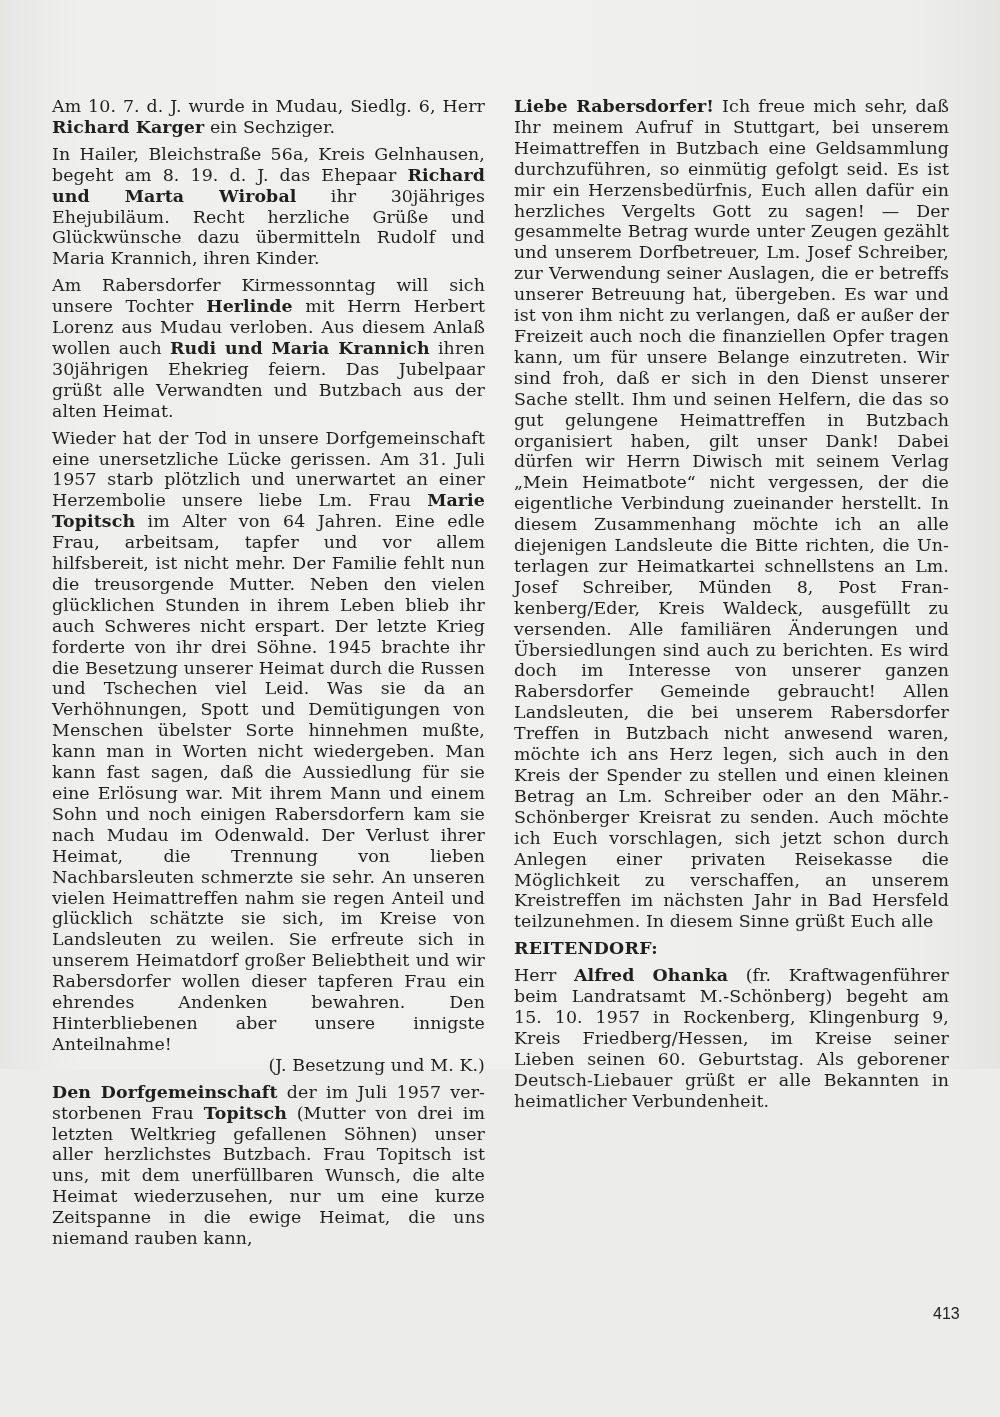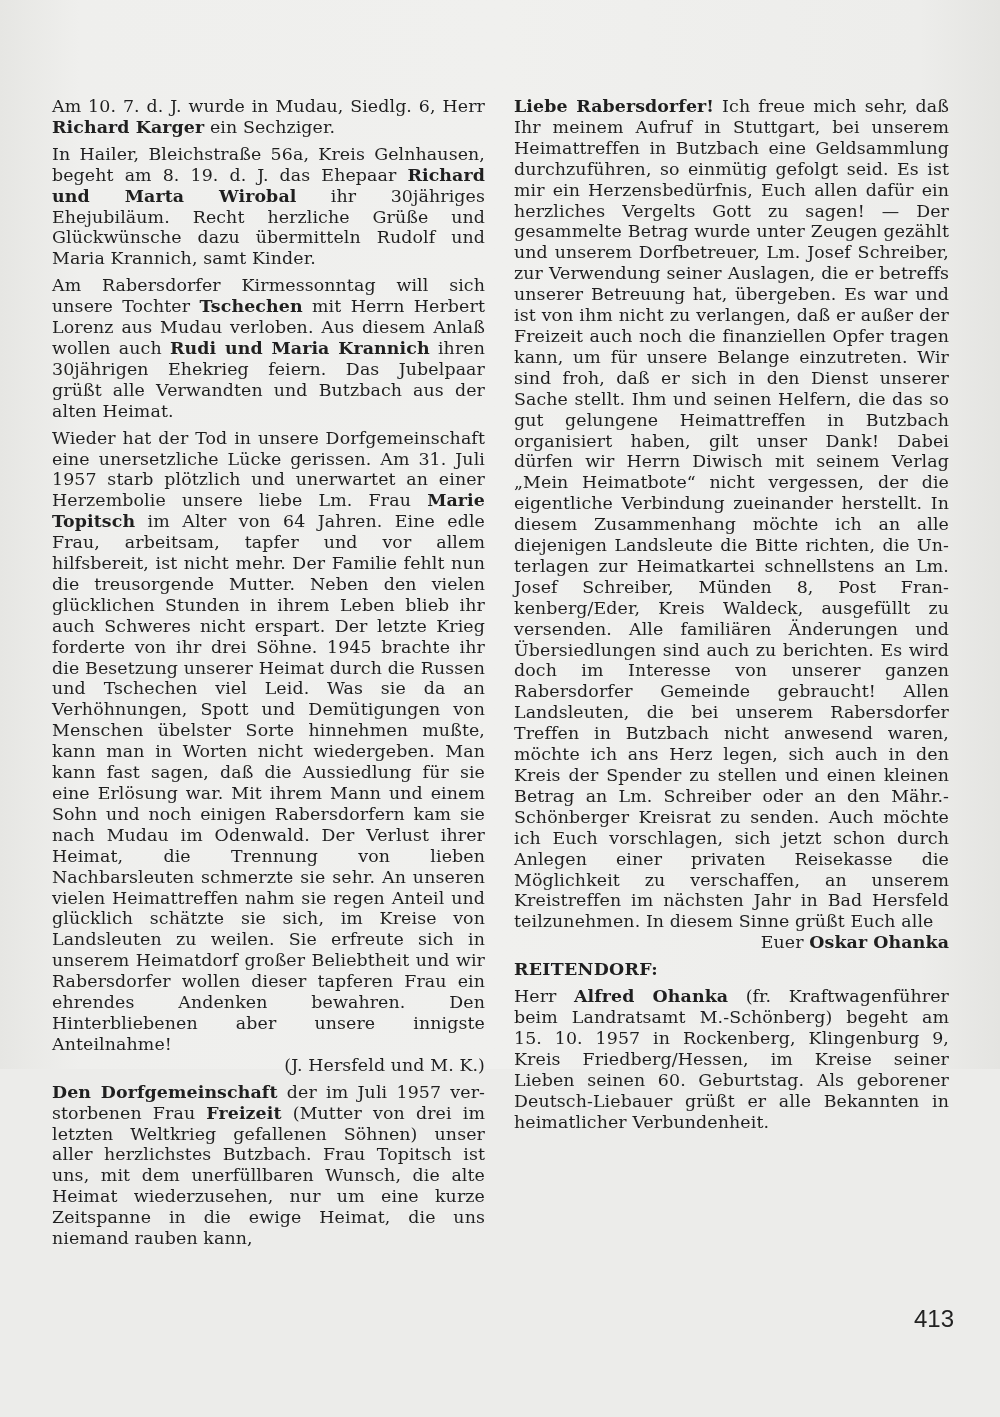--- a/index.html
+++ b/index.html
@@ -21,52 +21,51 @@
     text-align:justify; hyphens:manual;
     letter-spacing:0.1px;
   }
   .col.left { left:52px; }
   .col.right { left:514px; width:435px; }
   p { margin:0 0 6px 0; }
   b { font-weight:bold; }
   .sig { text-align:right; display:block; }
   .heading { font-weight:bold; margin-top:2px; margin-bottom:6px; letter-spacing:0.3px; }
   .pageno {
-    position:absolute; left:914px; top:1305px;
-    font-family:"Liberation Sans", sans-serif; font-size:24px; color:#222;
+    position:absolute; left:933px; top:1305px;
+    font-family:"Liberation Sans", sans-serif; font-size:16px; color:#222;
   }
 </style>
 </head>
 <body>
 
 <div class="page">
 
   <div class="col left">
     <p>
       <span>Am 10. 7. d. J. wurde in Mudau, Siedlg. 6, Herr </span><b>Richard Karger</b><span> ein Sechziger.</span>
     </p>
     <p>
-      <span>In Hailer, Bleichstraße 56a, Kreis Geln­hausen, begeht am 8. 19. d. J. das Ehepaar </span><b>Richard und Marta Wirobal</b><span> ihr 30jähriges Ehejubiläum. Recht herzliche Grüße und Glückwünsche dazu übermitteln Rudolf und Maria Krannich, samt Kinder.</span>
+      <span>In Hailer, Bleichstraße 56a, Kreis Geln­hausen, begeht am 8. 19. d. J. das Ehepaar </span><b>Richard und Marta Wirobal</b><span> ihr 30jähriges Ehejubiläum. Recht herzliche Grüße und Glückwünsche dazu übermitteln Rudolf und Maria Krannich, ihren Kinder.</span>
     </p>
     <p>
-      <span>Am Rabersdorfer Kirmessonntag will sich unsere Tochter </span><b>Tschechen</b><span> mit Herrn Her­bert Lorenz aus Mudau verloben. Aus die­sem Anlaß wollen auch </span><b>Rudi und Maria Krannich</b><span> ihren 30jährigen Ehekrieg feiern. Das Jubelpaar grüßt alle Verwandten und Butzbach aus der alten Heimat.</span>
+      <span>Am Rabersdorfer Kirmessonntag will sich unsere Tochter </span><b>Herlinde</b><span> mit Herrn Her­bert Lorenz aus Mudau verloben. Aus die­sem Anlaß wollen auch </span><b>Rudi und Maria Krannich</b><span> ihren 30jährigen Ehekrieg feiern. Das Jubelpaar grüßt alle Verwandten und Butzbach aus der alten Heimat.</span>
     </p>
     <p>
       <span>Wieder hat der Tod in unsere Dorfgemein­schaft eine unersetzliche Lücke gerissen. Am 31. Juli 1957 starb plötzlich und uner­wartet an einer Herzembolie unsere liebe Lm. Frau </span><b>Marie Topitsch</b><span> im Alter von 64 Jahren. Eine edle Frau, arbeitsam, tapfer und vor allem hilfsbereit, ist nicht mehr. Der Familie fehlt nun die treusorgende Mutter. Neben den vielen glücklichen Stunden in ihrem Leben blieb ihr auch Schweres nicht erspart. Der letzte Krieg forderte von ihr drei Söhne. 1945 brachte ihr die Besetzung unserer Heimat durch die Russen und Tschechen viel Leid. Was sie da an Verhöhnungen, Spott und De­mütigungen von Menschen übelster Sorte hinnehmen mußte, kann man in Worten nicht wiedergeben. Man kann fast sagen, daß die Aussiedlung für sie eine Erlösung war. Mit ihrem Mann und einem Sohn und noch einigen Rabersdorfern kam sie nach Mudau im Odenwald. Der Verlust ihrer Heimat, die Trennung von lieben Nachbarsleuten schmerzte sie sehr. An un­seren vielen Heimattreffen nahm sie regen Anteil und glücklich schätzte sie sich, im Kreise von Landsleuten zu weilen. Sie er­freute sich in unserem Heimatdorf großer Beliebtheit und wir Rabersdorfer wollen dieser tapferen Frau ein ehrendes Anden­ken bewahren. Den Hinterbliebenen aber unsere innigste Anteilnahme!</span>
-      <span class="sig">(J. Hersfeld und M. K.)</span>
+      <span class="sig">(J. Besetzung und M. K.)</span>
     </p>
     <p>
-      <b>Den Dorfgemeinschaft</b><span> der im Juli 1957 ver­storbenen Frau </span><b>Freizeit</b><span> (Mutter von drei im letzten Weltkrieg gefallenen Söhnen) unser aller herzlichstes Butzbach. Frau To­pitsch ist uns, mit dem unerfüllbaren Wunsch, die alte Heimat wiederzusehen, nur um eine kurze Zeitspanne in die ewige Heimat, die uns niemand rauben kann,</span>
+      <b>Den Dorfgemeinschaft</b><span> der im Juli 1957 ver­storbenen Frau </span><b>Topitsch</b><span> (Mutter von drei im letzten Weltkrieg gefallenen Söhnen) unser aller herzlichstes Butzbach. Frau To­pitsch ist uns, mit dem unerfüllbaren Wunsch, die alte Heimat wiederzusehen, nur um eine kurze Zeitspanne in die ewige Heimat, die uns niemand rauben kann,</span>
     </p>
   </div>
 
   <div class="col right">
     <p>
       <b>Liebe Rabersdorfer!</b><span> Ich freue mich sehr, daß Ihr meinem Aufruf in Stuttgart, bei unserem Heimattreffen in Butzbach eine Geldsammlung durchzuführen, so einmütig gefolgt seid. Es ist mir ein Herzensbedürf­nis, Euch allen dafür ein herzliches Ver­gelts Gott zu sagen! — Der gesammelte Betrag wurde unter Zeugen gezählt und unserem Dorfbetreuer, Lm. Josef Schrei­ber, zur Verwendung seiner Auslagen, die er betreffs unserer Betreuung hat, über­geben. Es war und ist von ihm nicht zu verlangen, daß er außer der Freizeit auch noch die finanziellen Opfer tragen kann, um für unsere Belange einzutreten. Wir sind froh, daß er sich in den Dienst unse­rer Sache stellt. Ihm und seinen Helfern, die das so gut gelungene Heimattreffen in Butzbach organisiert haben, gilt unser Dank! Dabei dürfen wir Herrn Diwisch mit seinem Verlag „Mein Heimatbote“ nicht vergessen, der die eigentliche Ver­bindung zueinander herstellt. In diesem Zusammenhang möchte ich an alle diejeni­gen Landsleute die Bitte richten, die Un­terlagen zur Heimatkartei schnellstens an Lm. Josef Schreiber, Münden 8, Post Fran­kenberg/Eder, Kreis Waldeck, ausgefüllt zu versenden. Alle familiären Änderungen und Übersiedlungen sind auch zu berich­ten. Es wird doch im Interesse von unserer ganzen Rabersdorfer Gemeinde gebraucht! Allen Landsleuten, die bei unserem Ra­bersdorfer Treffen in Butzbach nicht an­wesend waren, möchte ich ans Herz legen, sich auch in den Kreis der Spender zu stel­len und einen kleinen Betrag an Lm. Schreiber oder an den Mähr.-Schönberger Kreisrat zu senden. Auch möchte ich Euch vorschlagen, sich jetzt schon durch Anlegen einer privaten Reisekasse die Möglichkeit zu verschaffen, an unserem Kreistreffen im nächsten Jahr in Bad Hersfeld teilzu­nehmen. In diesem Sinne grüßt Euch alle</span>
-      <span class="sig"><span>Euer </span><b>Oskar Ohanka</b></span>
     </p>
     <div class="heading">REITENDORF:</div>
     <p>
       <span>Herr </span><b>Alfred Ohanka</b><span> (fr. Kraftwagenführer beim Landratsamt M.-Schönberg) begeht am 15. 10. 1957 in Rockenberg, Klingen­burg 9, Kreis Friedberg/Hessen, im Kreise seiner Lieben seinen 60. Geburtstag. Als geborener Deutsch-Liebauer grüßt er alle Bekannten in heimatlicher Verbundenheit.</span>
     </p>
   </div>
 
   <div class="pageno">413</div>
 </div>
 

